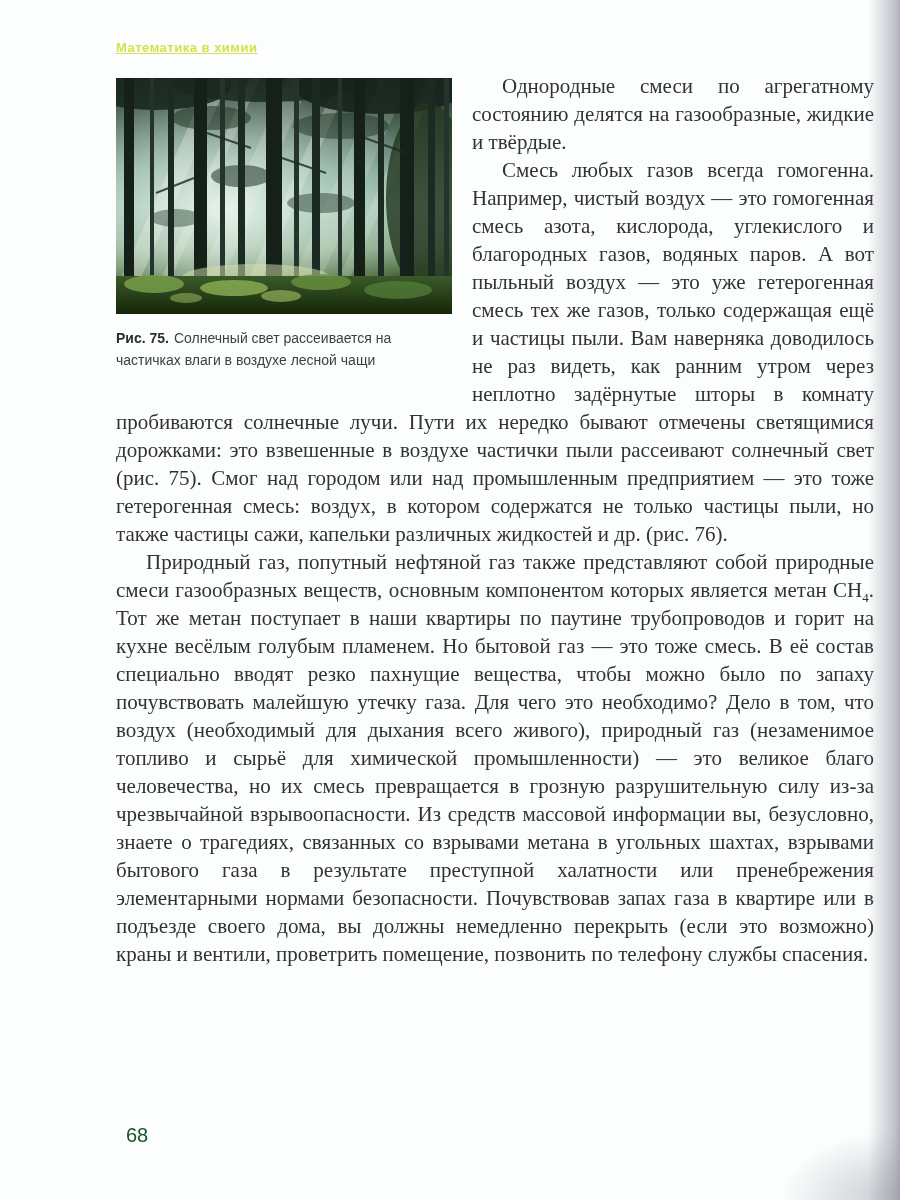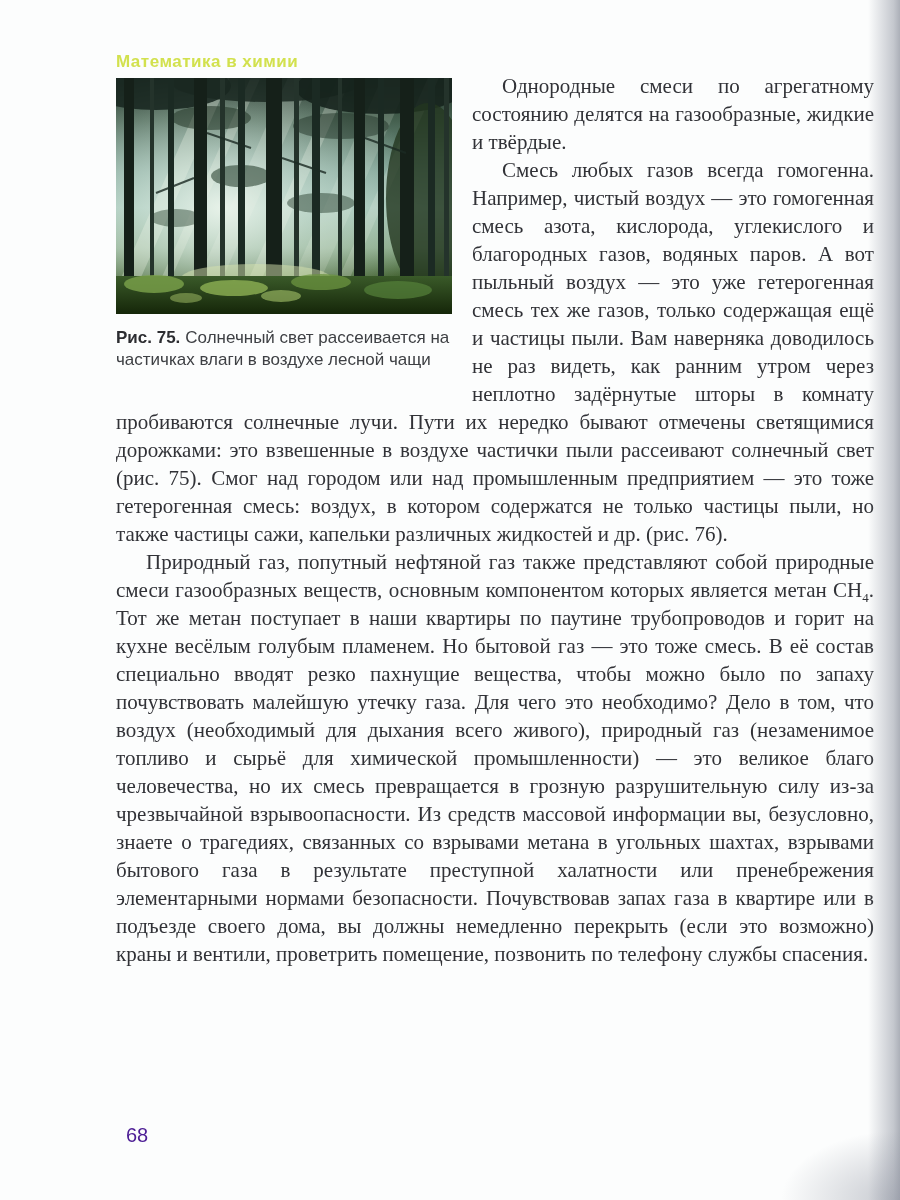--- a/index.html
+++ b/index.html
@@ -12,47 +12,47 @@
     position:absolute; right:0; top:0; width:32px; height:100%;
     background:linear-gradient(to right, rgba(170,175,185,0), rgba(150,155,167,0.55) 80%, rgba(138,143,155,0.7));
     pointer-events:none;
   }
   .edge-bottom {
     position:absolute; right:0; bottom:0; width:120px; height:70px;
     background:radial-gradient(ellipse at 100% 100%, rgba(140,145,158,0.5), rgba(140,145,158,0) 70%);
     pointer-events:none;
   }
   .header-label {
-    position:absolute; left:116px; top:52px;
+    position:absolute; left:116px; top:40px;
     font-family:"Liberation Sans", sans-serif; font-weight:bold;
-    font-size:17px; letter-spacing:0.5px; color:#d2e14e;
+    font-size:13px; letter-spacing:0.5px; color:#d2e14e;text-decoration:underline;
   }
   .content {
     position:absolute; left:116px; top:72px; width:758px;
     color:#313237; font-size:21px; line-height:28px;
     text-align:justify; hyphens:auto; -webkit-hyphens:auto;
   }
   figure.photo-figure {
     float:left; width:336px; margin:6px 20px 26px 0; padding:0;
   }
   .photo { width:336px; height:236px; display:block; }
   figcaption {
     margin-top:13px;
     font-family:"Liberation Sans", sans-serif;
-    font-size:17px; line-height:22px; color:#3e4044;
+    font-size:14px; line-height:22px; color:#3e4044;
     text-align:left; hyphens:manual;
   }
   .cap-label { font-weight:bold; color:#2c2d31; margin-right:5px; }
   .content p { margin:0; text-indent:30px; }
   .em { }
   .content sub { font-size:0.62em; line-height:0; }
   .pagenum {
     position:absolute; left:126px; top:1124px;
     font-family:"Liberation Sans", sans-serif;
-    font-size:20px; color:#4c1d95;
+    font-size:20px; color:#14532d;
   }
 </style>
 </head>
 <body>
 
 <div class="page">
 
   <div class="header-label">Математика в химии</div>
 
   <div class="content">

